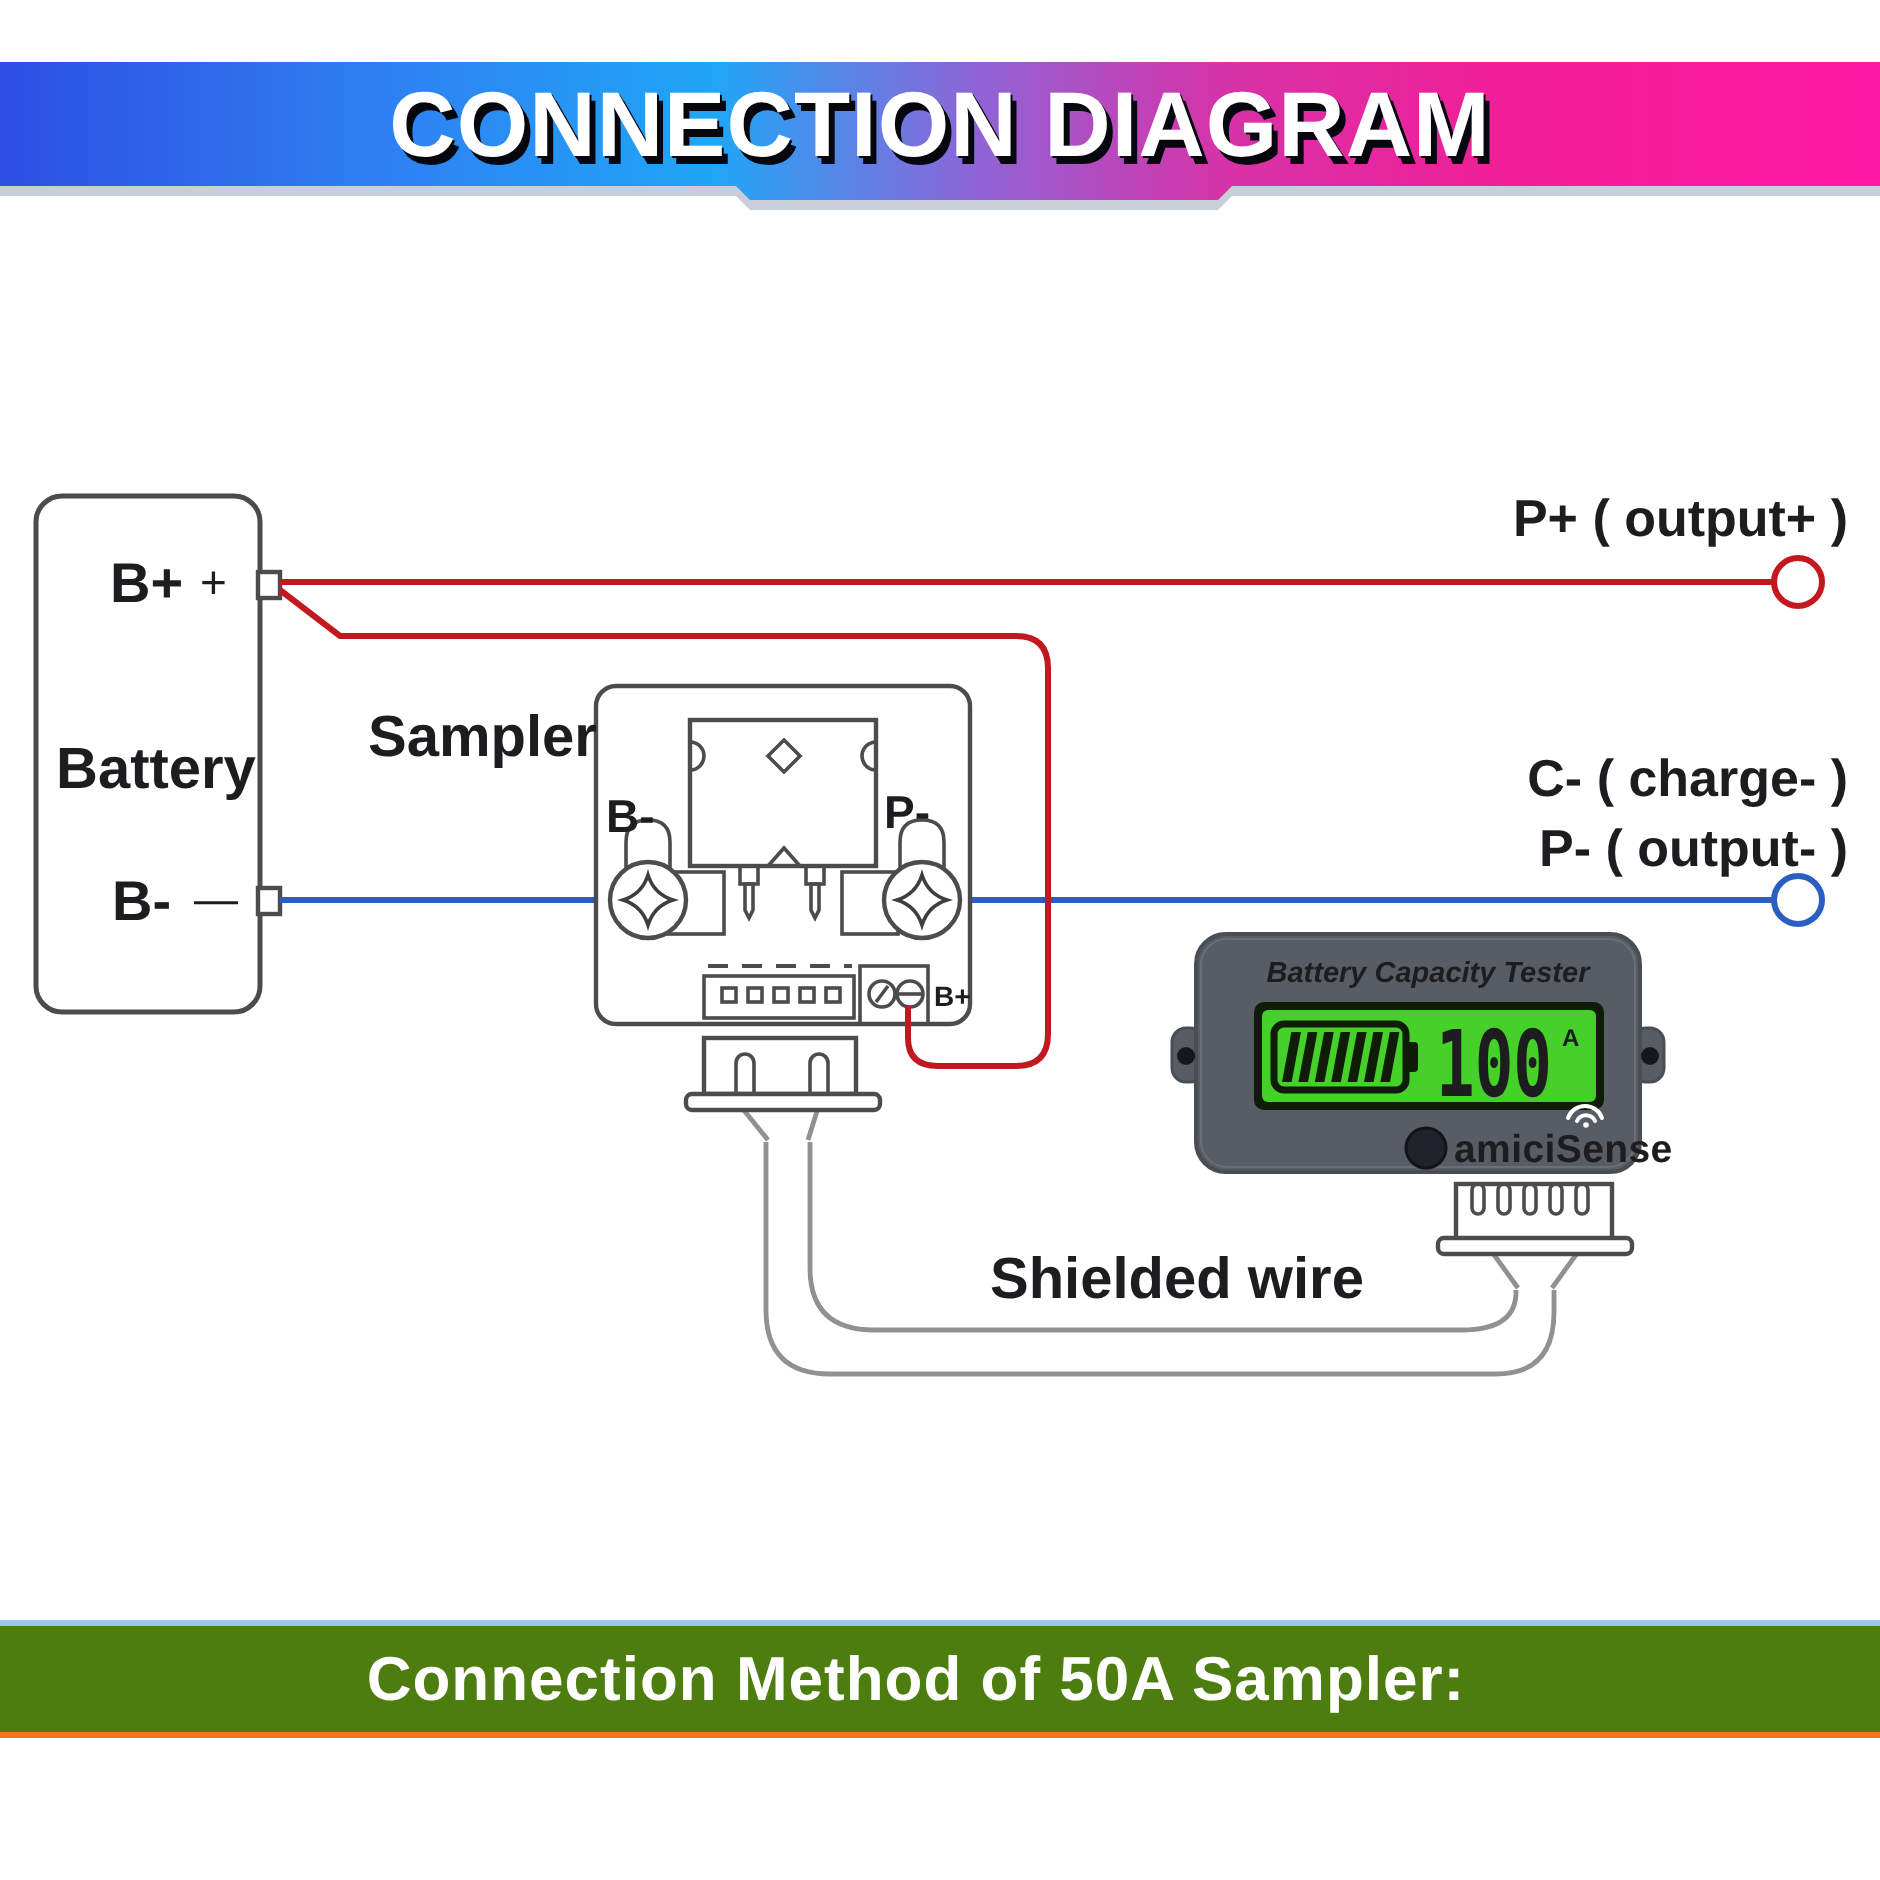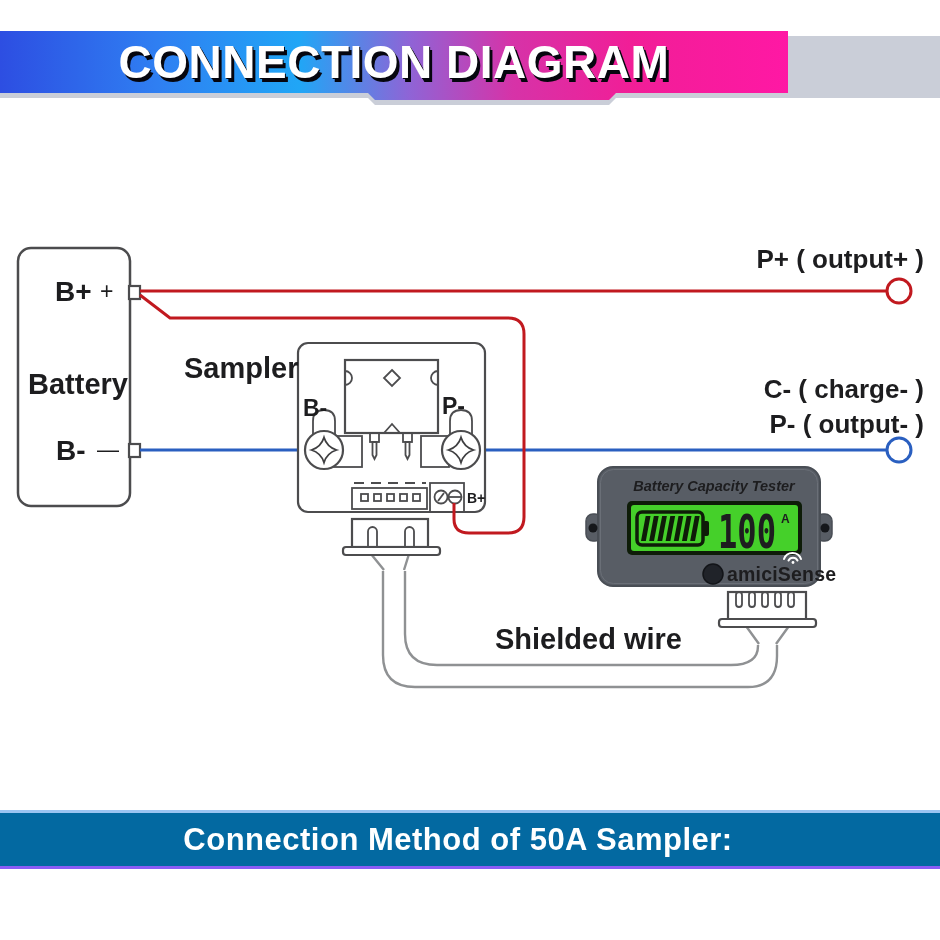--- a/index.html
+++ b/index.html
@@ -1,28 +1,28 @@
 <!DOCTYPE html>
 <html><head>
 <meta charset="utf-8">
 <style>
   html,body{margin:0;padding:0;background:#fff;}
   #stage{position:relative;width:940px;height:940px;background:#fff;overflow:hidden;
          font-family:"Liberation Sans", sans-serif;}
   
   .banner-clip{clip-path:polygon(0 0,940px 0,940px 62px,616px 62px,609px 69px,375px 69px,368px 62px,0 62px);}
   #banner-shadow{position:absolute;top:36px;left:0;width:940px;height:69px;background:#caced8;}
-  #top-banner{position:absolute;top:31px;left:0;width:788px;height:69px;
+  #top-banner{position:absolute;top:31px;left:0;width:940px;height:69px;
       background:linear-gradient(90deg,#2d4ee2 0%,#2f7ff2 20%,#20a6f6 38%,#8f64d6 52%,#d633a8 65%,#f11e97 80%,#ff18a4 100%);}
   #top-banner .title{position:absolute;top:0;left:0;width:100%;height:62px;display:flex;
       align-items:center;justify-content:center;color:#fff;font-size:46px;font-weight:900;
       letter-spacing:.5px;text-shadow:3px 4px 0 #06060e, 1px 1px 0 #06060e;white-space:nowrap;}
   
-  #bottom-banner{position:absolute;top:810px;left:0;width:940px;height:53px;background:#0369a1;
-      border-top:3px solid #9bc4f2;border-bottom:3px solid #8b5cf6;display:flex;align-items:center;justify-content:center;}
+  #bottom-banner{position:absolute;top:810px;left:0;width:940px;height:53px;background:#4d7c0f;
+      border-top:3px solid #9bc4f2;border-bottom:3px solid #f97316;display:flex;align-items:center;justify-content:center;}
   #bottom-banner .title{color:#fff;font-size:31px;font-weight:600;letter-spacing:.5px;
       transform:translateX(-12px);white-space:nowrap;}
   
   #diagram{position:absolute;top:0;left:0;}
   text{fill:#1d1d1f;}
   .lbl{font-weight:600;}
   .outline{fill:#fff;stroke:#4c4c4e;stroke-width:2.2;}
   .thin{fill:none;stroke:#4c4c4e;stroke-width:1.8;}
   .cable{fill:none;stroke:#8f9193;stroke-width:2.4;}
   .redwire{fill:none;stroke:#c1191f;stroke-width:3;}

